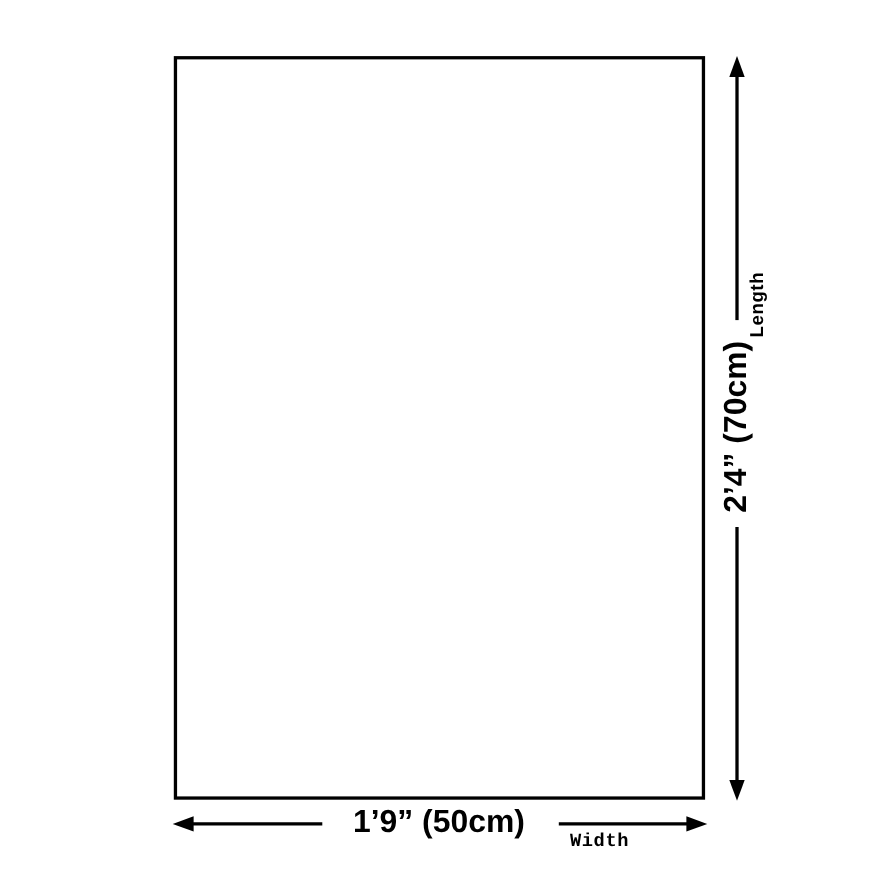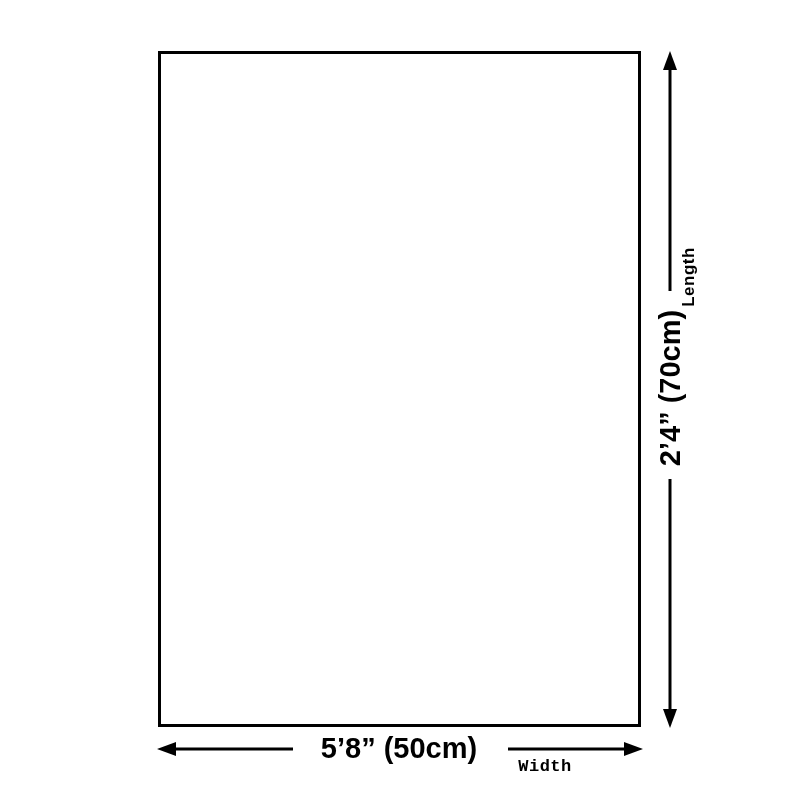--- a/index.html
+++ b/index.html
@@ -83,17 +83,17 @@
     <line x1="170" y1="749" x2="293" y2="749"></line>
     <line x1="508" y1="749" x2="630" y2="749"></line>
     <polygon points="157,749 176,742 176,756"></polygon>
     <polygon points="643,749 624,742 624,756"></polygon>
   </svg>
 
   <div class="dim-label dim-value center-v" style="left:670px; top:388px;">2’4” (70cm)</div>
 
   <div class="dim-label dim-name center-v" style="left:688px; top:277px;">Length</div>
 
-  <div class="dim-label dim-value center-h" style="left:399px; top:748px;">5’8” (50cm)</div>
+  <div class="dim-label dim-value center-h" style="left:399px; top:748px;">1’9” (50cm)</div>
 
   <div class="dim-label dim-name center-h" style="left:545px; top:766px;font-family:Liberation Mono, monospace;">Width</div>
 
 </div>
 
 </body></html>

